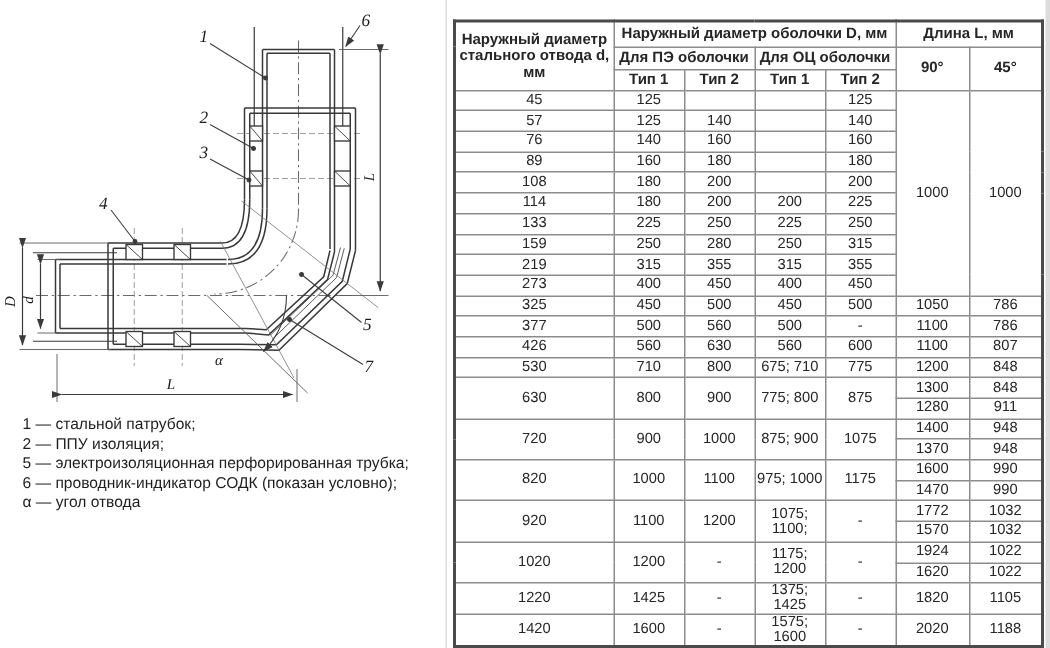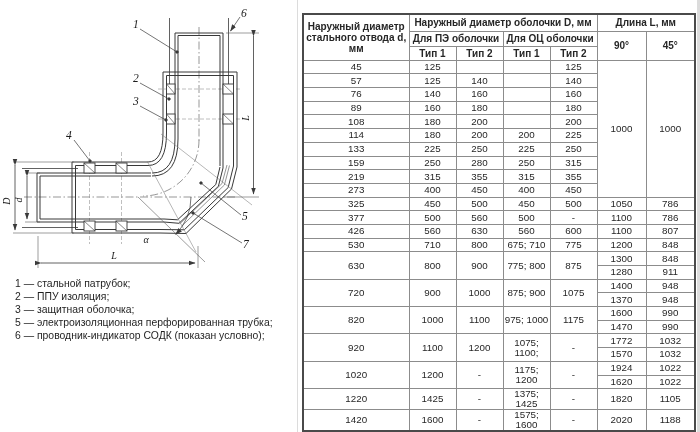--- a/index.html
+++ b/index.html
@@ -184,23 +184,23 @@
     <text class="callout" x="66" y="139">4</text>
     <text class="callout" x="242" y="220">5</text>
     <text class="callout" x="241" y="17">6</text>
     <text class="callout" x="243" y="248">7</text>
   </g>
 </svg>
 
 <div id="legend">
     <div class="legend-line">1 — стальной патрубок;</div>
     <div class="legend-line">2 — ППУ изоляция;</div>
-    <div class="legend-line">3 — защитная оболочка;</div>
     <div class="legend-line">5 — электроизоляционная перфорированная трубка;</div>
     <div class="legend-line">6 — проводник-индикатор СОДК (показан условно);</div>
+    <div class="legend-line">α — угол отвода</div>
   </div>
 
 <div id="tbl-wrap">
   <table>
     <colgroup>
       <col style="width:106px">
         <col style="width:47px">
         <col style="width:47px">
       <col style="width:47px">
         <col style="width:47px">

